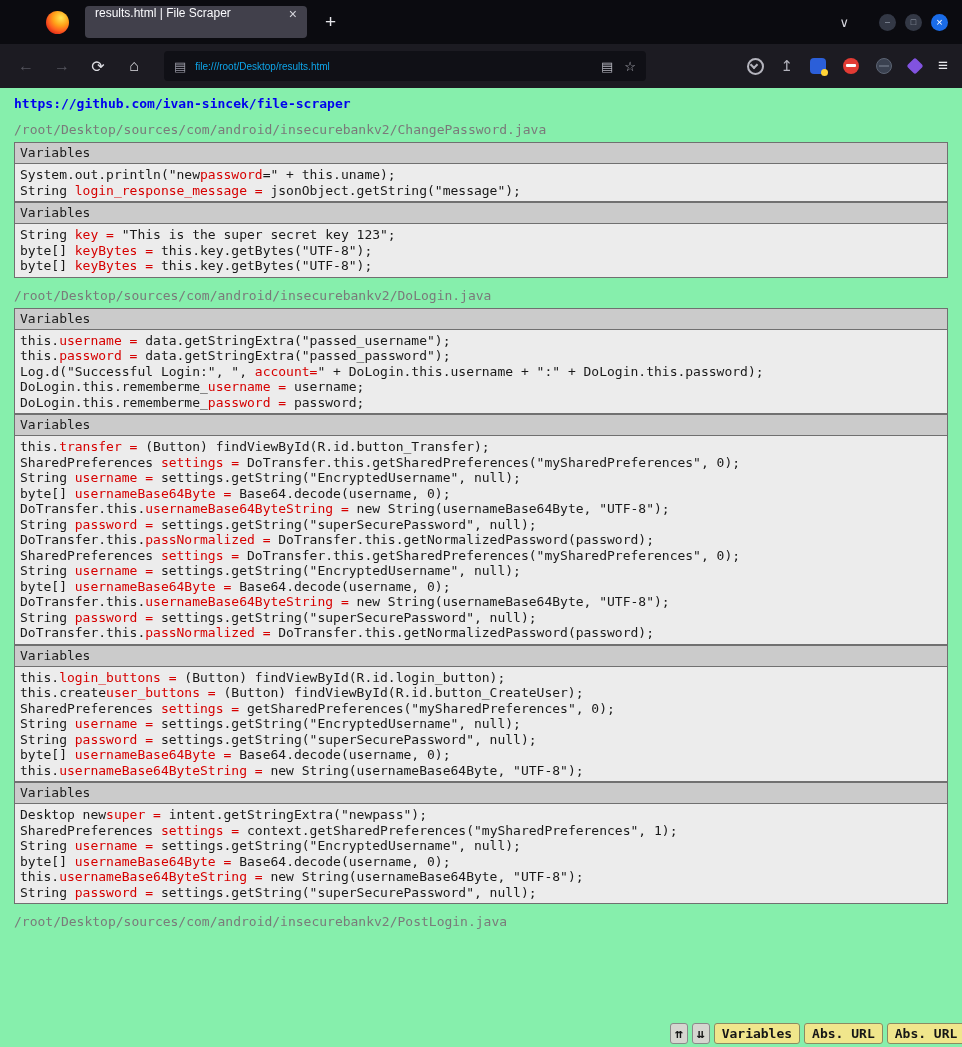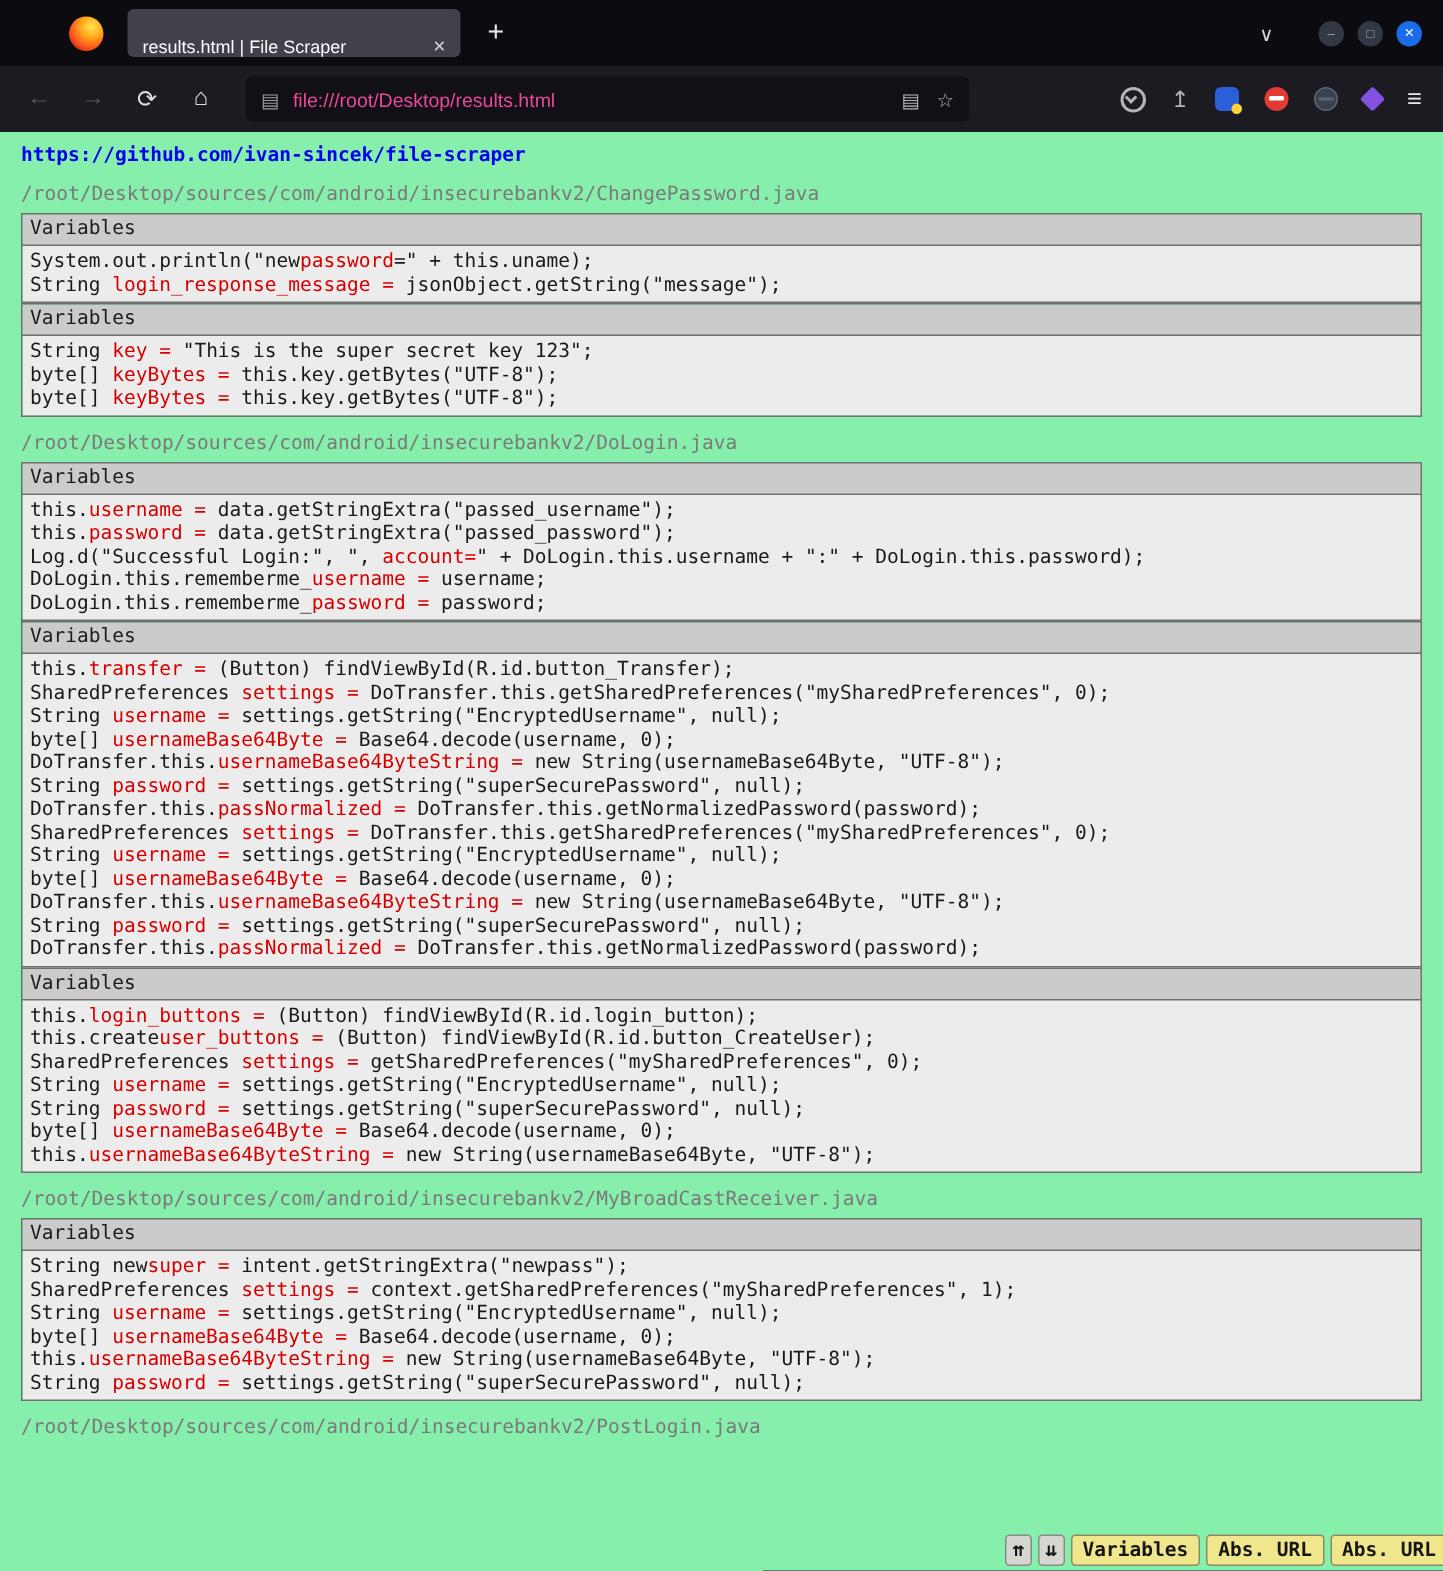--- a/index.html
+++ b/index.html
@@ -2,37 +2,37 @@
 <html><head>
 <meta charset="utf-8">
 <style>
   html,body{margin:0;padding:0;background:#000;}
   .frame{position:relative;width:962px;height:1047px;overflow:hidden;background:#fff;font-family:"Liberation Sans",sans-serif;}
 
   
   .tabbar{height:44px;background:#0b0b10;display:flex;align-items:center;}
   .fx-logo{width:23px;height:23px;margin-left:46px;border-radius:50%;flex:0 0 auto;
     background:radial-gradient(circle at 65% 30%, #ffe753 0%, #ffa319 35%, #ff5d1f 60%, #e02f18 78%, #90159f 100%);}
-  .tab{margin-left:16px;width:222px;height:32px;background:#41404b;border-radius:4px;display:flex;align-items:flex-end;padding:0 10px;box-sizing:border-box;flex:0 0 auto;}
+  .tab{margin-left:16px;width:222px;height:32px;background:#41404b;border-radius:4px;display:flex;align-items:flex-start;padding:0 10px;box-sizing:border-box;flex:0 0 auto;}
   .tab-title{flex:1;font-size:12px;color:#fbfbfe;white-space:nowrap;overflow:hidden;}
   .tab-close{color:#d6d6dd;font-size:14px;margin-left:6px;cursor:default;}
   .newtab{color:#e6e6ea;font-size:19px;margin-left:12px;padding:0 6px;}
   .spacer{flex:1}
   .chevron{color:#d6d6dd;font-size:13px;margin-right:30px;}
   .winbtns{display:flex;align-items:center;gap:9px;margin-right:14px;}
   .winbtn{width:17px;height:17px;border-radius:50%;background:#333845;color:#9aa1b0;font-size:9px;display:flex;align-items:center;justify-content:center;}
   .winbtn.close{background:#1a6ce8;color:#fff;font-size:11px;}
 
   
   .navbar{height:44px;background:#1c1b22;display:flex;align-items:center;padding:0 8px;}
   .navbtn{width:32px;height:32px;border-radius:4px;display:flex;align-items:center;justify-content:center;color:#dcdce1;font-size:16px;margin:0 2px;}
   .navbtn.disabled{color:#55555e;}
   .urlbar{width:482px;height:30px;margin-left:12px;background:#101016;border-radius:4px;display:flex;align-items:center;padding:0 10px;box-sizing:border-box;}
   .proto-icon{color:#9b9ba6;font-size:13px;margin-right:9px;}
-  .url-text{flex:1;font-size:13px;color:#ec4899;white-space:nowrap;overflow:hidden;}
+  .url-text{flex:1;font-size:10px;color:#0ea5e9;white-space:nowrap;overflow:hidden;}
   .urlbar-icon{color:#b4b4bd;font-size:13px;margin-left:11px;}
   .actions{display:flex;align-items:center;margin-left:auto;margin-right:6px;gap:17px;}
   .pocket{width:13px;height:13px;border:2px solid #b4b4bd;border-radius:50%;position:relative;display:inline-block;}
   .pocket::after{content:"";position:absolute;left:2px;top:2px;width:4px;height:4px;border-left:2px solid #b4b4bd;border-bottom:2px solid #b4b4bd;transform:rotate(-45deg);}
   .libicon{color:#b4b4bd;font-size:15px;}
   .ext-blue{width:16px;height:16px;border-radius:4px;background:#2b5fd9;position:relative;display:inline-block;}
   .ext-blue::after{content:"";position:absolute;right:-2px;bottom:-2px;width:7px;height:7px;border-radius:50%;background:#ffd437;}
   .ext-red{width:16px;height:16px;border-radius:50%;background:#e23b34;position:relative;display:inline-block;}
   .ext-red::after{content:"";position:absolute;left:3px;top:6px;width:10px;height:3px;background:#fff;border-radius:1px;}
   .ext-globe{width:16px;height:16px;border-radius:50%;background:#3a4150;border:1px solid #5c6473;box-sizing:border-box;position:relative;display:inline-block;}
@@ -193,31 +193,30 @@
                 <div class="line"><span>this.create</span><span class="hl">user_buttons =</span><span> (Button) findViewById(R.id.button_CreateUser);</span></div>
                 <div class="line"><span>SharedPreferences </span><span class="hl">settings =</span><span> getSharedPreferences("mySharedPreferences", 0);</span></div>
                 <div class="line"><span>String </span><span class="hl">username =</span><span> settings.getString("EncryptedUsername", null);</span></div>
                 <div class="line"><span>String </span><span class="hl">password =</span><span> settings.getString("superSecurePassword", null);</span></div>
                 <div class="line"><span>byte[] </span><span class="hl">usernameBase64Byte =</span><span> Base64.decode(username, 0);</span></div>
                 <div class="line"><span>this.</span><span class="hl">usernameBase64ByteString =</span><span> new String(usernameBase64Byte, "UTF-8");</span></div>
               </td>
             </tr>
           </tbody>
         </table>
-        <div class="path">/root/Desktop/sources/com/android/insecurebankv2/MyBroadCastReceiver.java</div>
-        <table class="vars">
-          <thead>
-            <tr>
-              <th>Variables</th>
-            </tr>
-          </thead>
-          <tbody>
-            <tr>
-              <td>
-                <div class="line"><span>String new</span><span class="hl">super =</span><span> intent.getStringExtra("newpass");</span></div>
+        <table class="vars">
+          <thead>
+            <tr>
+              <th>Variables</th>
+            </tr>
+          </thead>
+          <tbody>
+            <tr>
+              <td>
+                <div class="line"><span>Desktop new</span><span class="hl">super =</span><span> intent.getStringExtra("newpass");</span></div>
                 <div class="line"><span>SharedPreferences </span><span class="hl">settings =</span><span> context.getSharedPreferences("mySharedPreferences", 1);</span></div>
                 <div class="line"><span>String </span><span class="hl">username =</span><span> settings.getString("EncryptedUsername", null);</span></div>
                 <div class="line"><span>byte[] </span><span class="hl">usernameBase64Byte =</span><span> Base64.decode(username, 0);</span></div>
                 <div class="line"><span>this.</span><span class="hl">usernameBase64ByteString =</span><span> new String(usernameBase64Byte, "UTF-8");</span></div>
                 <div class="line"><span>String </span><span class="hl">password =</span><span> settings.getString("superSecurePassword", null);</span></div>
               </td>
             </tr>
           </tbody>
         </table>
         <div class="path">/root/Desktop/sources/com/android/insecurebankv2/PostLogin.java</div>

